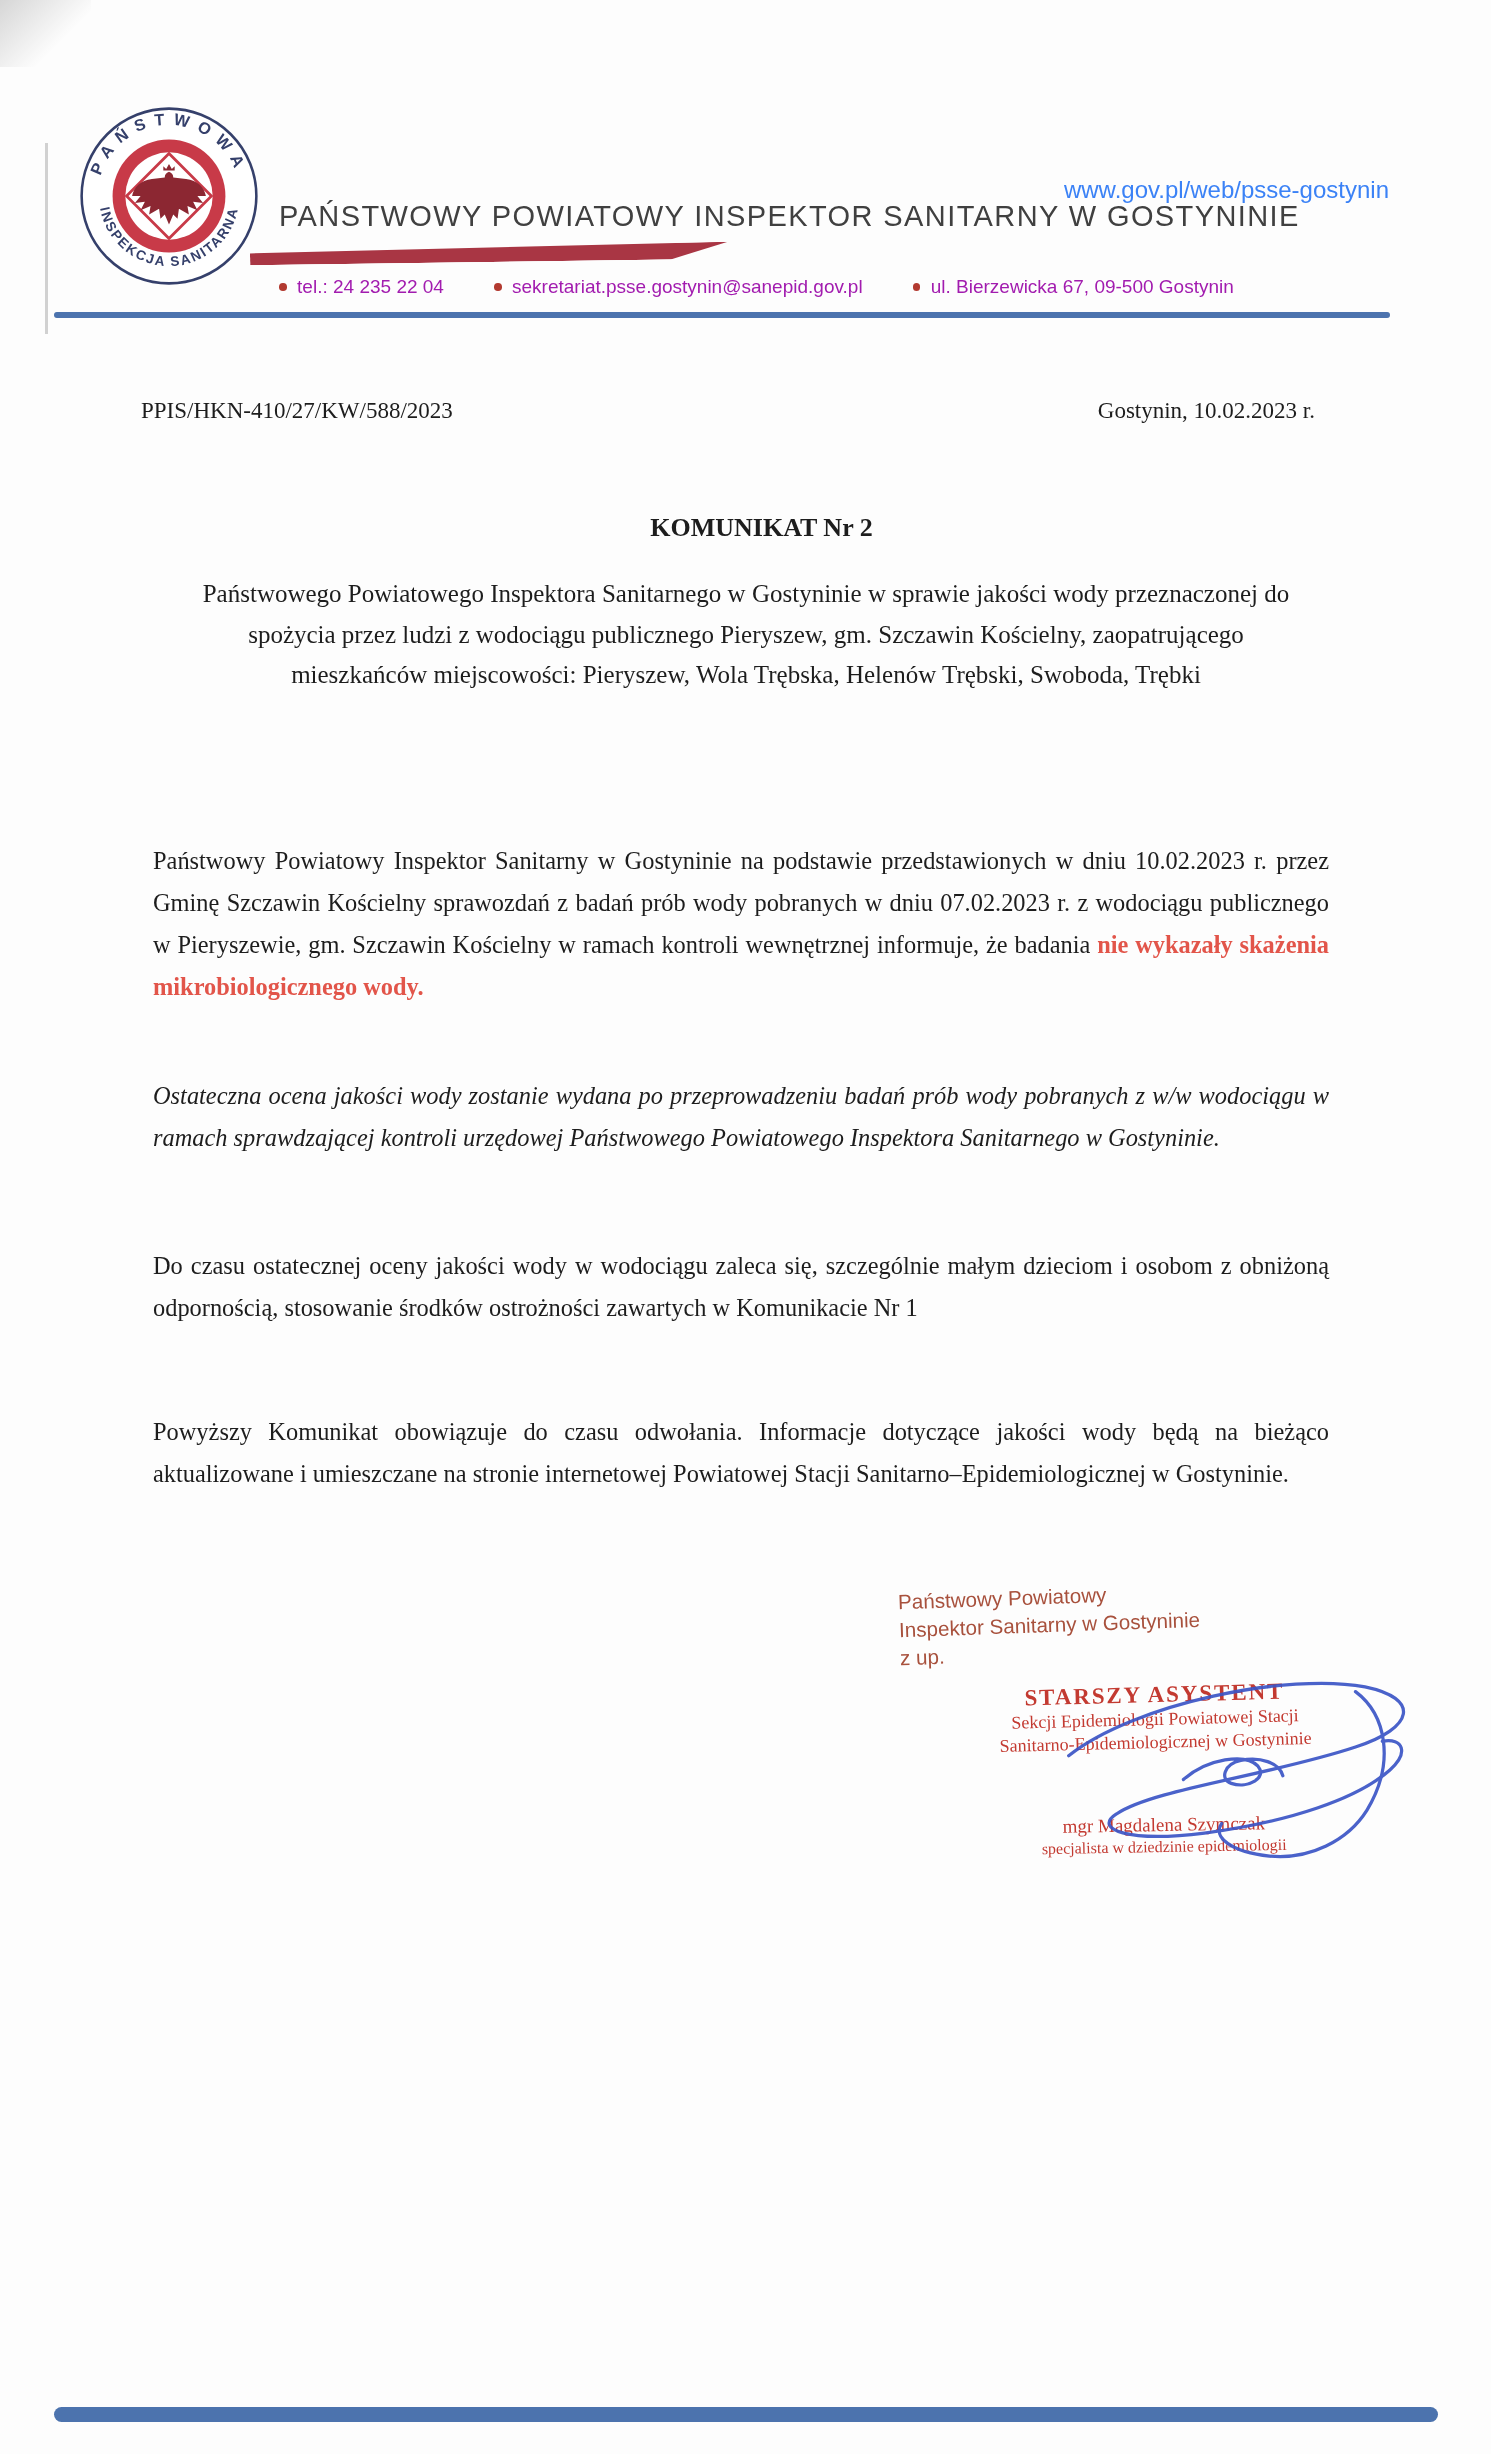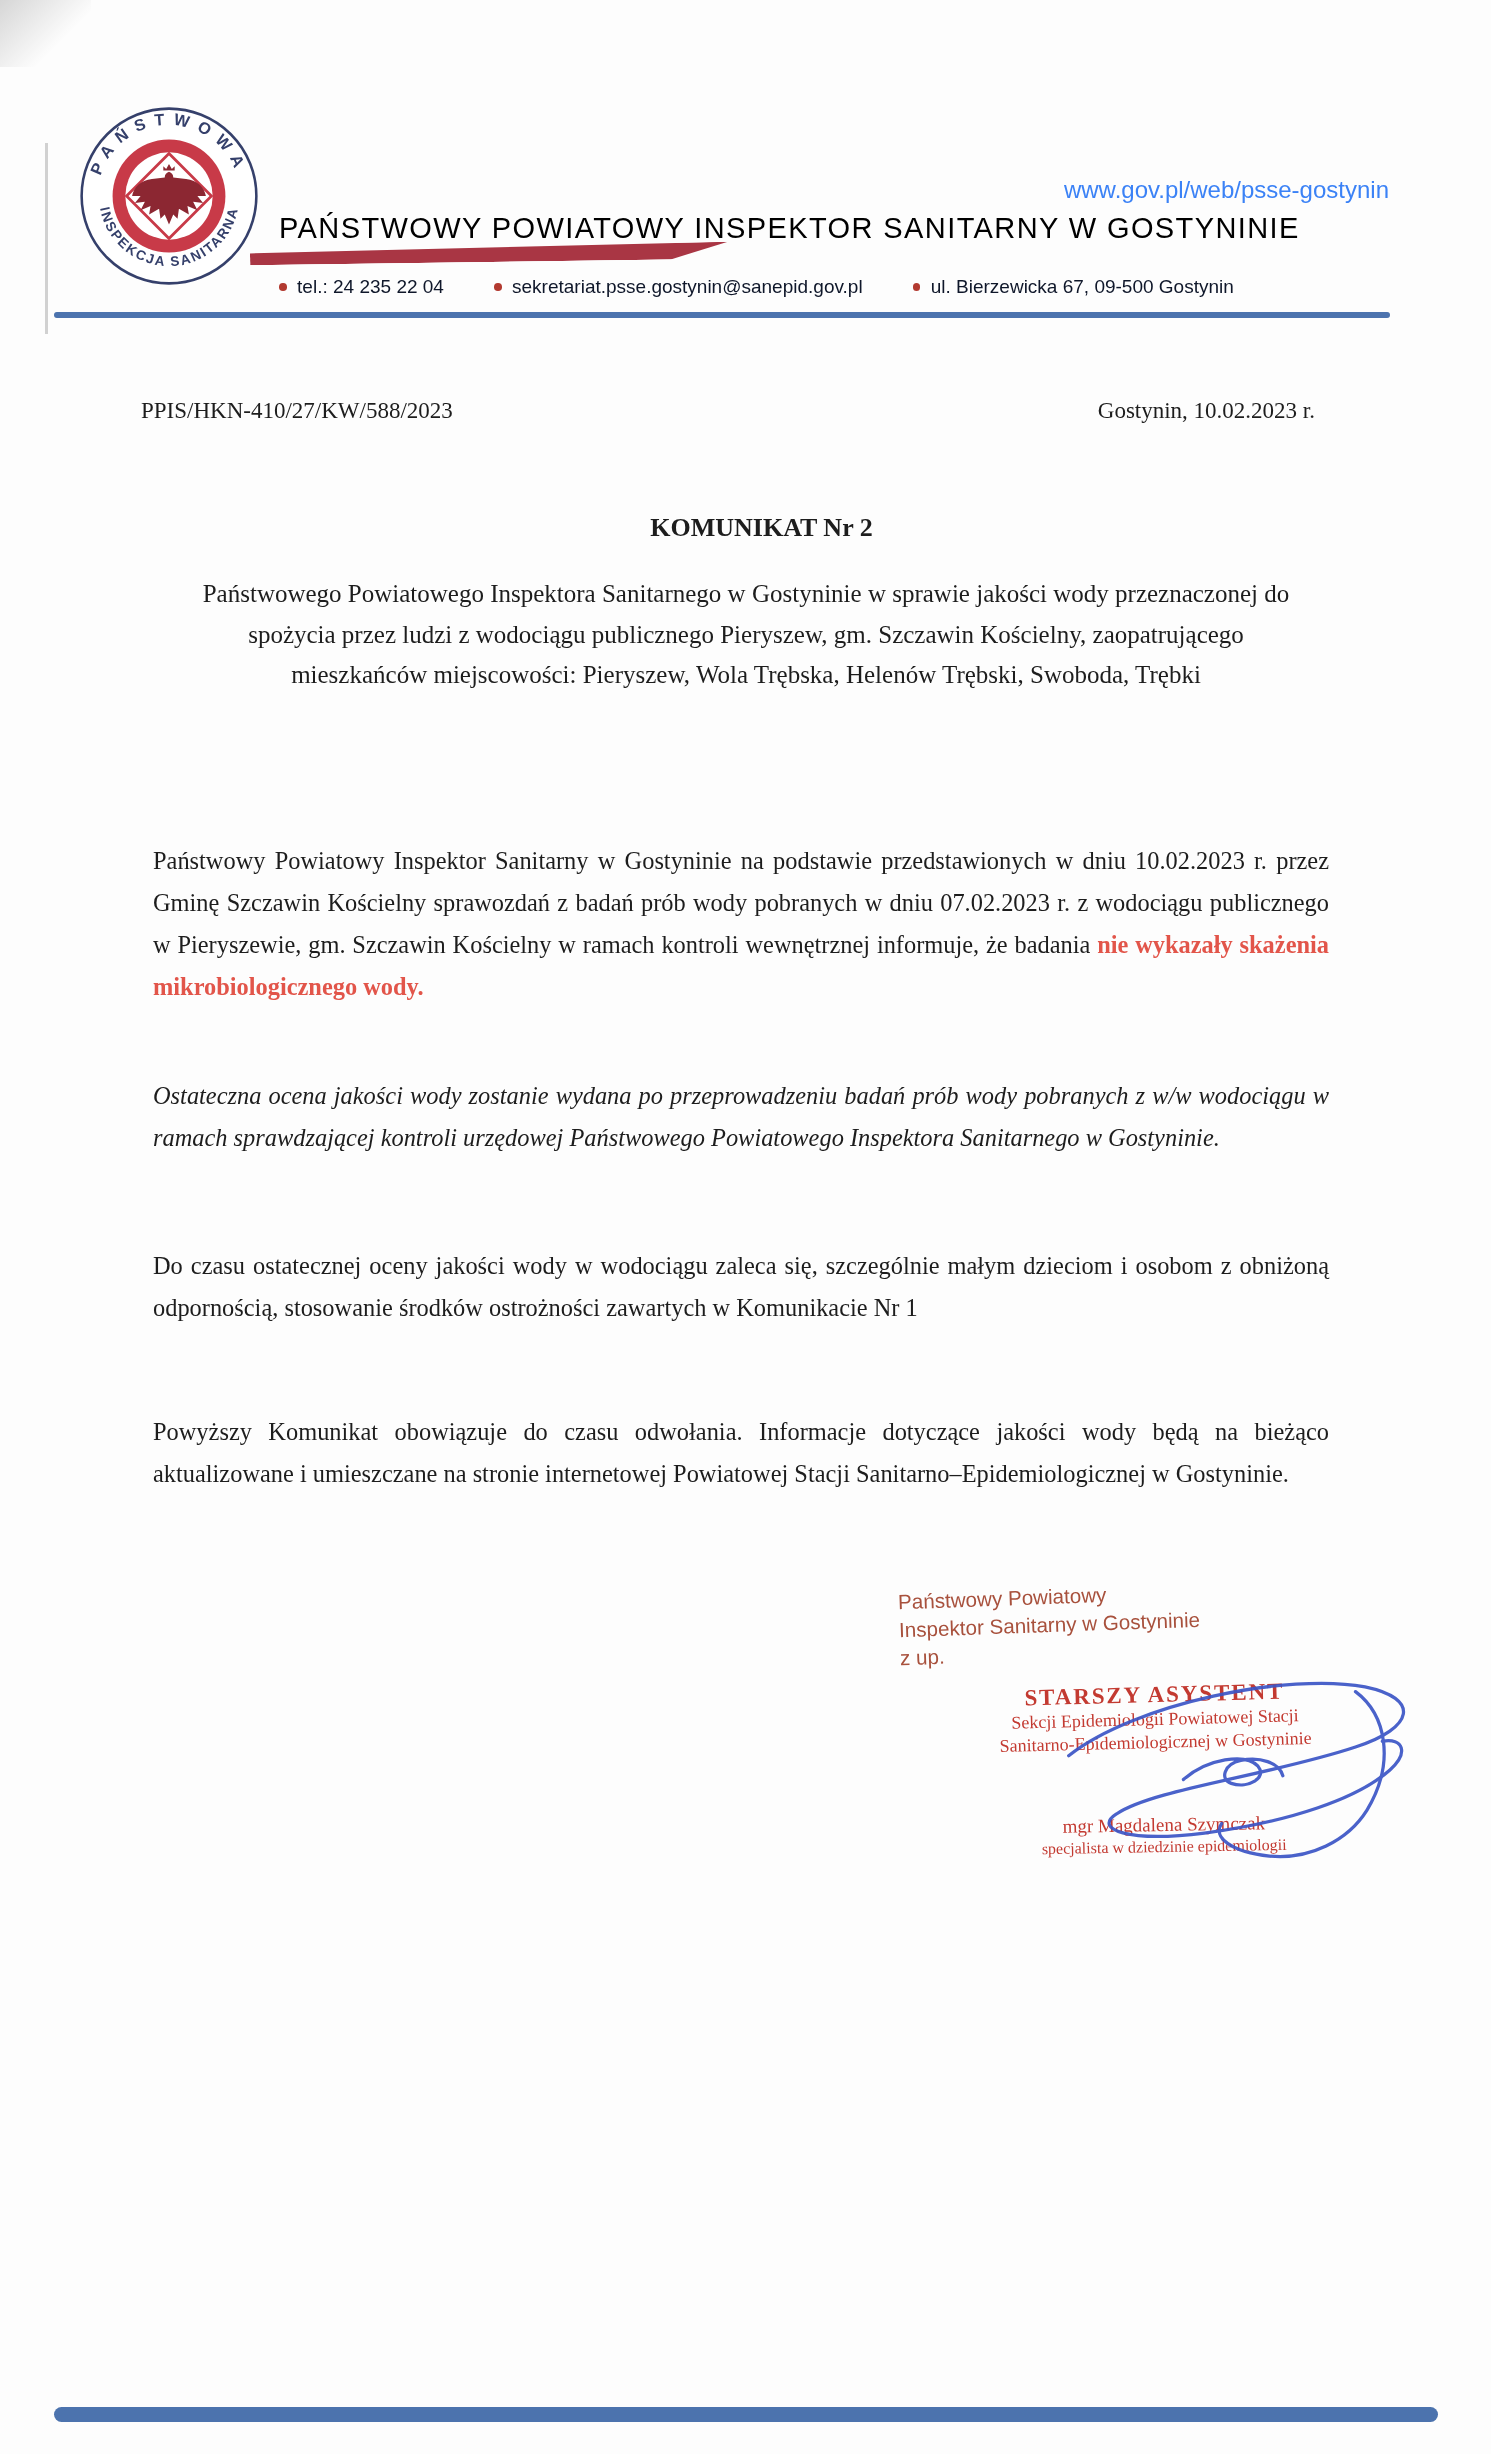--- a/index.html
+++ b/index.html
@@ -20,24 +20,24 @@
     font-family:"Liberation Sans", sans-serif; }
   .banner-swoosh { position:absolute; left:250px; top:153px; width:478px; height:17px;
     background:#a93644; clip-path:polygon(0 30%, 100% 0, 88% 100%, 0 100%);
     transform:rotate(-.8deg); z-index:1; }
   .banner { position:absolute; left:247px; top:23px; width:1143px; height:48px;
     background:#d4505c; border-radius:9.6px; z-index:2;
     display:flex; align-items:center; justify-content:center;
     color:#ffffff; font-size:32px; letter-spacing:0.4px; }
   .logo { position:absolute; left:78px; top:13.4px; width:182px; height:182px; z-index:5; }
   .website { position:absolute; right:102px; top:84px; font-size:24px; color:#3b82f6; }
-  .inspector-title { position:absolute; left:279px; top:120px; font-size:29px;
-    color:#000000; letter-spacing:1.4px; white-space:nowrap; }
+  .inspector-title { position:absolute; left:279px; top:108px; font-size:29px;
+    color:#404040; letter-spacing:1.4px; white-space:nowrap; }
   .contact-row { position:absolute; left:279px; top:184px; display:flex; gap:50px;
-    font-size:19px; color:#0f172a; white-space:nowrap; }
+    font-size:19px; color:#a21caf; white-space:nowrap; }
   .contact-item { display:flex; align-items:center; }
   .bullet { display:inline-block; width:7.6px; height:7.6px; border-radius:50%;
     background:#b23a30; margin-right:10.5px; flex:0 0 auto; }
   .header-rule { position:absolute; left:54px; top:220px; width:1336px; height:5.7px;
     background:#4c73ae; border-radius:2.9px; }
 
   
   .ref-row { position:absolute; left:141px; top:398px; width:1174px;
     display:flex; justify-content:space-between; font-size:23px; }
   .doc-title { position:absolute; left:0; top:497px; width:100%; margin:16px;

